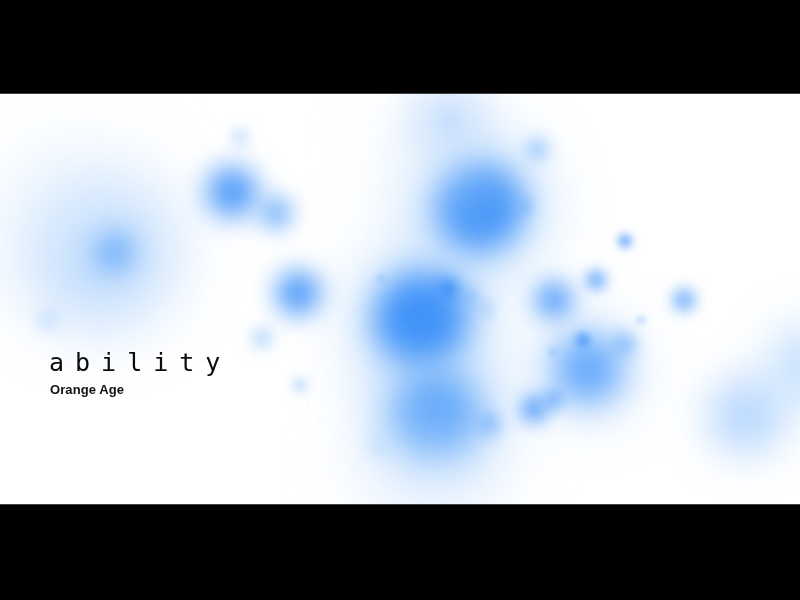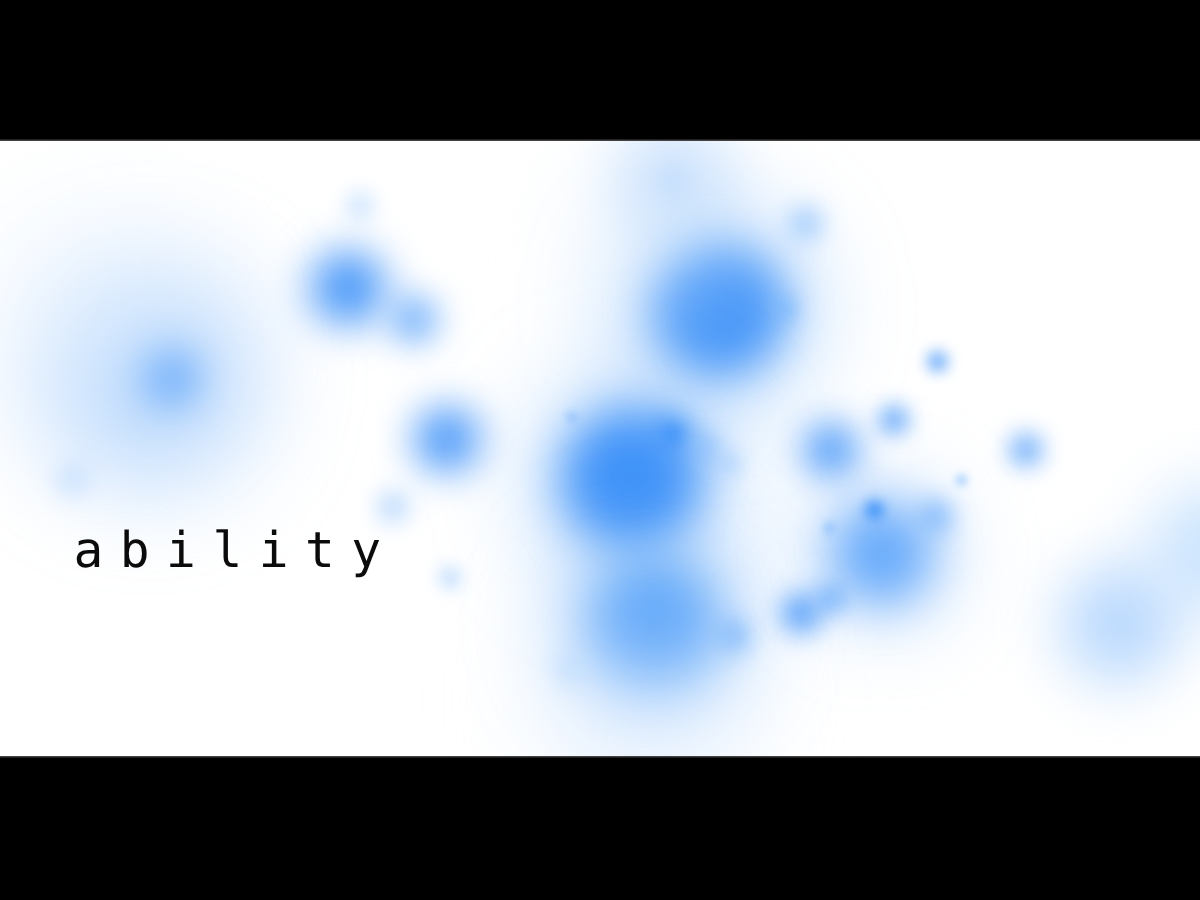--- a/index.html
+++ b/index.html
@@ -73,21 +73,21 @@
 
   
   .title-block {
     position: absolute;
     left: 49px;
     top: 256px;          
     z-index: 25;
   }
   .main-title {
     font-family: "DejaVu Sans Mono", monospace;
-    font-size: 33px;
+    font-size: 25px;
     font-weight: 400;
     letter-spacing: 11px;
     color: #0b0b0b;
     line-height: 1;
     margin: 0;
     white-space: nowrap;
   }
   .sub-title {
     font-family: "Liberation Sans", sans-serif;
     font-size: 13px;
@@ -148,18 +148,19 @@
         <div class="bokeh" style="left: 544px; top: 295px; width: 20px; height: 20px; background: radial-gradient(circle, rgba(90, 163, 250, 0.85) 0%, rgba(90, 163, 250, 0.816) 48%, rgba(90, 163, 250, 0.384) 68%, rgba(90, 163, 250, 0) 100%); filter: blur(7px);"></div>
         <div class="bokeh" style="left: 704px; top: 280px; width: 84px; height: 84px; background: radial-gradient(circle, rgba(158, 202, 253, 0.75) 0%, rgba(158, 202, 253, 0.72) 50%, rgba(158, 202, 253, 0.337) 70%, rgba(158, 202, 253, 0) 100%); filter: blur(20px);"></div>
         <div class="bokeh" style="left: 764px; top: 228px; width: 88px; height: 88px; background: radial-gradient(circle, rgba(169, 210, 253, 0.7) 0%, rgba(169, 210, 253, 0.67) 48%, rgba(169, 210, 253, 0.314) 68%, rgba(169, 210, 253, 0) 100%); filter: blur(22px);"></div>
         <div class="bokeh" style="left: 352px; top: 294px; width: 156px; height: 156px; background: radial-gradient(circle, rgba(207, 228, 253, 0.55) 0%, rgba(207, 228, 253, 0.53) 30%, rgba(207, 228, 253, 0.247) 50%, rgba(207, 228, 253, 0) 100%); filter: blur(36px);"></div>
         <div class="bokeh" style="left: -20px; top: 30px; width: 180px; height: 180px; background: radial-gradient(circle, rgba(227, 240, 254, 0.6) 0%, rgba(227, 240, 254, 0.576) 25%, rgba(227, 240, 254, 0.27) 45%, rgba(227, 240, 254, 0) 100%); filter: blur(40px);"></div>
         <div class="bokeh" style="left: 370px; top: -10px; width: 140px; height: 140px; background: radial-gradient(circle, rgba(227, 240, 254, 0.55) 0%, rgba(227, 240, 254, 0.53) 25%, rgba(227, 240, 254, 0.247) 45%, rgba(227, 240, 254, 0) 100%); filter: blur(34px);"></div>
       </div>
 
     <div class="title-block">
       <div class="main-title">ability</div>
+      <div class="sub-title">Orange Age</div>
     </div>
   </div>
 
   <div class="letterbox bottom"></div>
 
 </div>
 
 </body></html>

